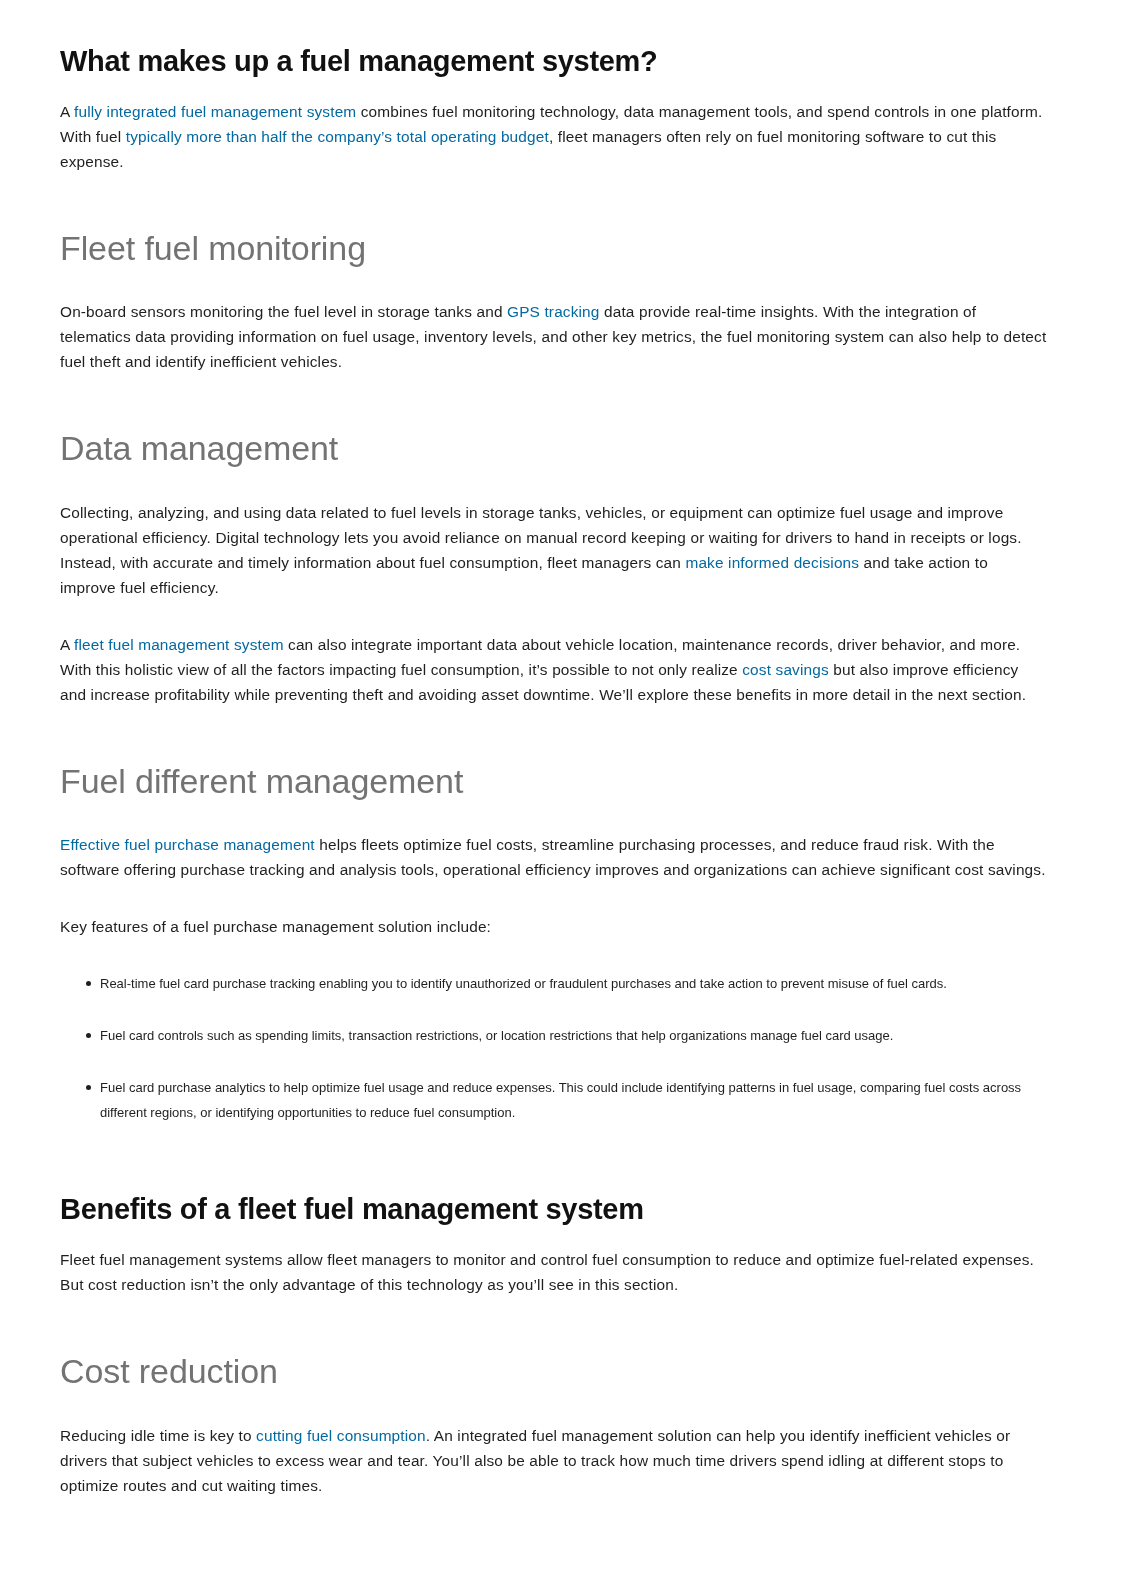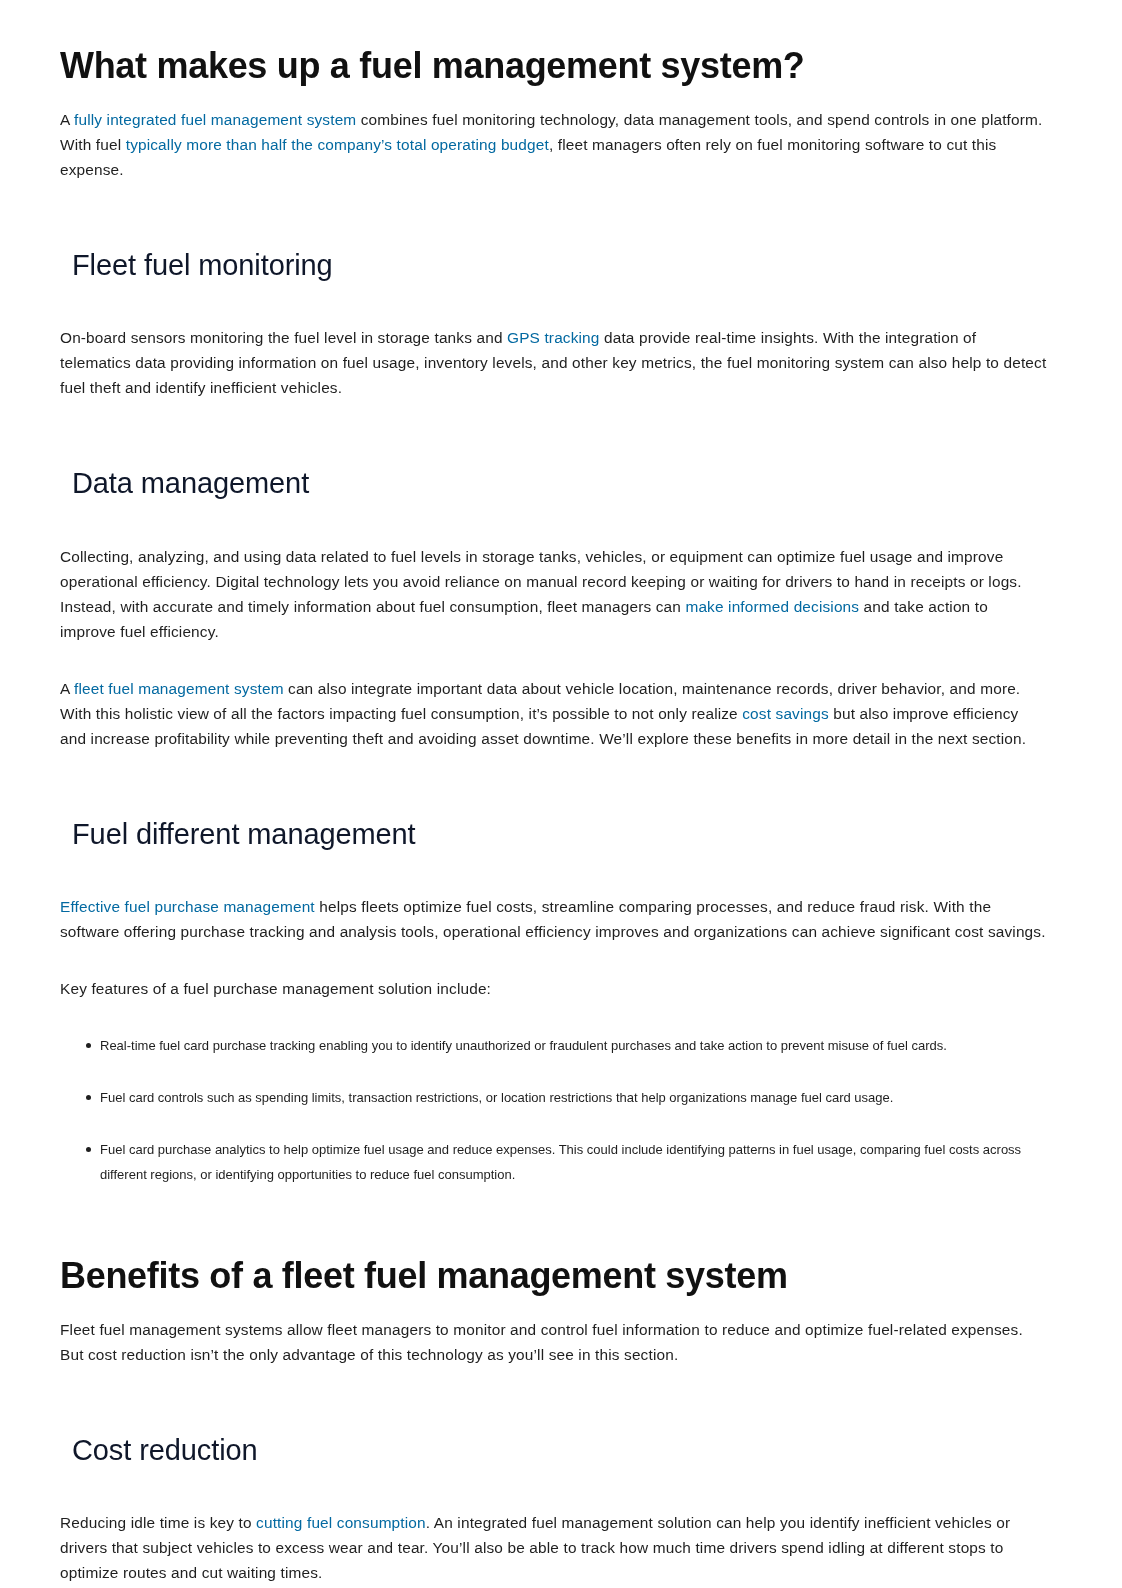--- a/index.html
+++ b/index.html
@@ -21,35 +21,35 @@
     min-height: 1588px;
     box-sizing: border-box;
     padding: 30px 75px 40px 60px;
   }
   .article {
     max-width: 988px;
   }
 
   h1.doc-h1 {
     font-family: "Liberation Sans", sans-serif;
-    font-size: 36px;
+    font-size: 29px;
     line-height: 1.2;
     font-weight: 700;
     letter-spacing: -0.3px;
     color: #111111;
     margin: 14px 0 0 0;
   }
   h2.doc-h2 {
     font-family: "Liberation Sans", sans-serif;
-    font-size: 29px;
+    font-size: 34px;
     line-height: 1.25;
     font-weight: 400;
     letter-spacing: -0.1px;
-    color: #0f172a;
-    margin: 12px;
+    color: #737373;
+    margin: 0;
   }
 
   p.body-text {
     font-size: 15.4px;
     line-height: 25px;
     margin: 0;
     color: #1f1f1f;
     letter-spacing: 0.01em;
   }
 
@@ -122,41 +122,41 @@
     <div class="gap-md"></div>
 
     <p class="body-text"><span>A </span><a class="inline-link">fleet fuel management system</a><span> can also integrate important data about vehicle location, maintenance records, driver behavior, and more. With this holistic view of all the factors impacting fuel consumption, it’s possible to not only realize </span><a class="inline-link">cost savings</a><span> but also improve efficiency and increase profitability while preventing theft and avoiding asset downtime. We’ll explore these benefits in more detail in the next section.</span></p>
 
     <div class="gap-lg"></div>
 
     <h2 class="doc-h2">Fuel different management</h2>
 
     <div class="gap-heading"></div>
 
-    <p class="body-text"><a class="inline-link">Effective fuel purchase management</a><span> helps fleets optimize fuel costs, streamline comparing processes, and reduce fraud risk. With the software offering purchase tracking and analysis tools, operational efficiency improves and organizations can achieve significant cost savings.</span></p>
+    <p class="body-text"><a class="inline-link">Effective fuel purchase management</a><span> helps fleets optimize fuel costs, streamline purchasing processes, and reduce fraud risk. With the software offering purchase tracking and analysis tools, operational efficiency improves and organizations can achieve significant cost savings.</span></p>
 
     <div class="gap-md"></div>
 
     <p class="body-text">Key features of a fuel purchase management solution include:</p>
 
     <div class="gap-md"></div>
 
     <ul class="feature-list">
       <li><span class="bullet-dot"></span><span class="li-text">Real-time fuel card purchase tracking enabling you to identify unauthorized or fraudulent purchases and take action to prevent misuse of fuel cards.</span></li>
       <li><span class="bullet-dot"></span><span class="li-text">Fuel card controls such as spending limits, transaction restrictions, or location restrictions that help organizations manage fuel card usage.</span></li>
       <li><span class="bullet-dot"></span><span class="li-text">Fuel card purchase analytics to help optimize fuel usage and reduce expenses. This could include identifying patterns in fuel usage, comparing fuel costs across different regions, or identifying opportunities to reduce fuel consumption.</span></li>
     </ul>
 
     <div class="gap-lg"></div>
 
     <h1 class="doc-h1">Benefits of a fleet fuel management system</h1>
 
     <div class="sp-after-h1-intro"></div>
 
-    <p class="body-text">Fleet fuel management systems allow fleet managers to monitor and control fuel information to reduce and optimize fuel-related expenses. But cost reduction isn’t the only advantage of this technology as you’ll see in this section.</p>
+    <p class="body-text">Fleet fuel management systems allow fleet managers to monitor and control fuel consumption to reduce and optimize fuel-related expenses. But cost reduction isn’t the only advantage of this technology as you’ll see in this section.</p>
 
     <div class="gap-lg"></div>
 
     <h2 class="doc-h2">Cost reduction</h2>
 
     <div class="gap-heading"></div>
 
     <p class="body-text"><span>Reducing idle time is key to </span><a class="inline-link">cutting fuel consumption</a><span>. An integrated fuel management solution can help you identify inefficient vehicles or drivers that subject vehicles to excess wear and tear. You’ll also be able to track how much time drivers spend idling at different stops to optimize routes and cut waiting times.</span></p>
 
   </div>

